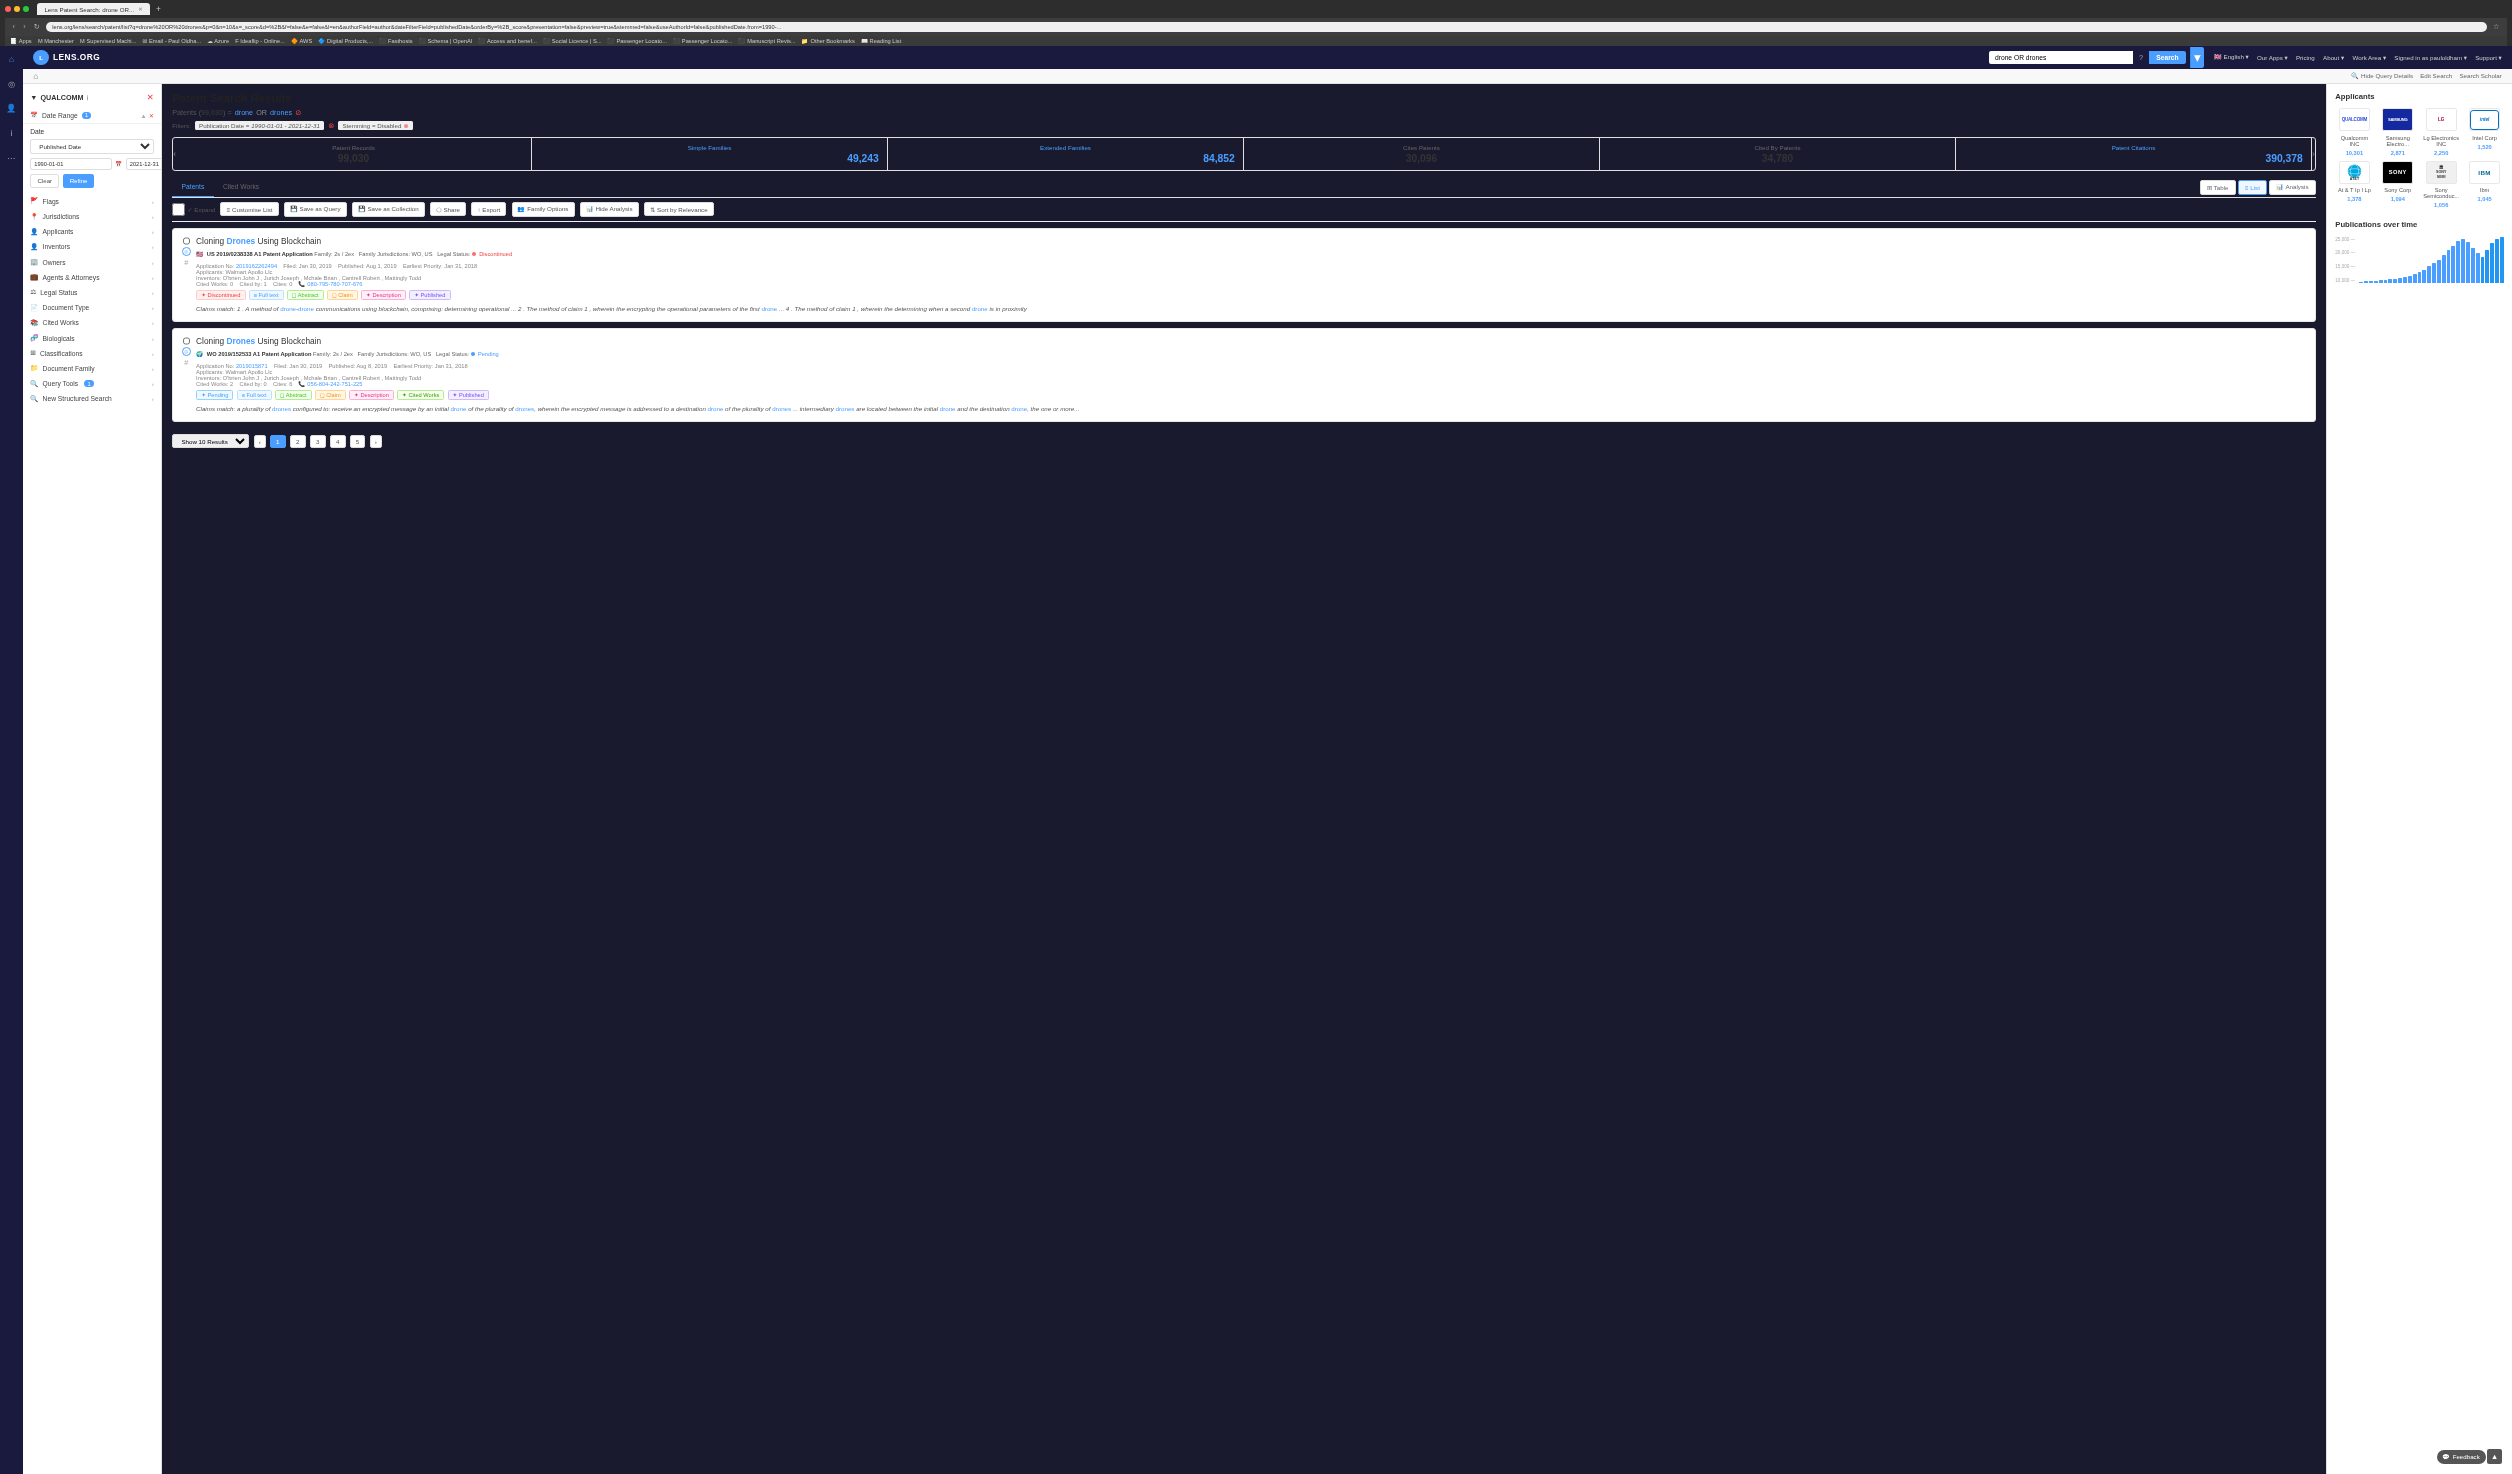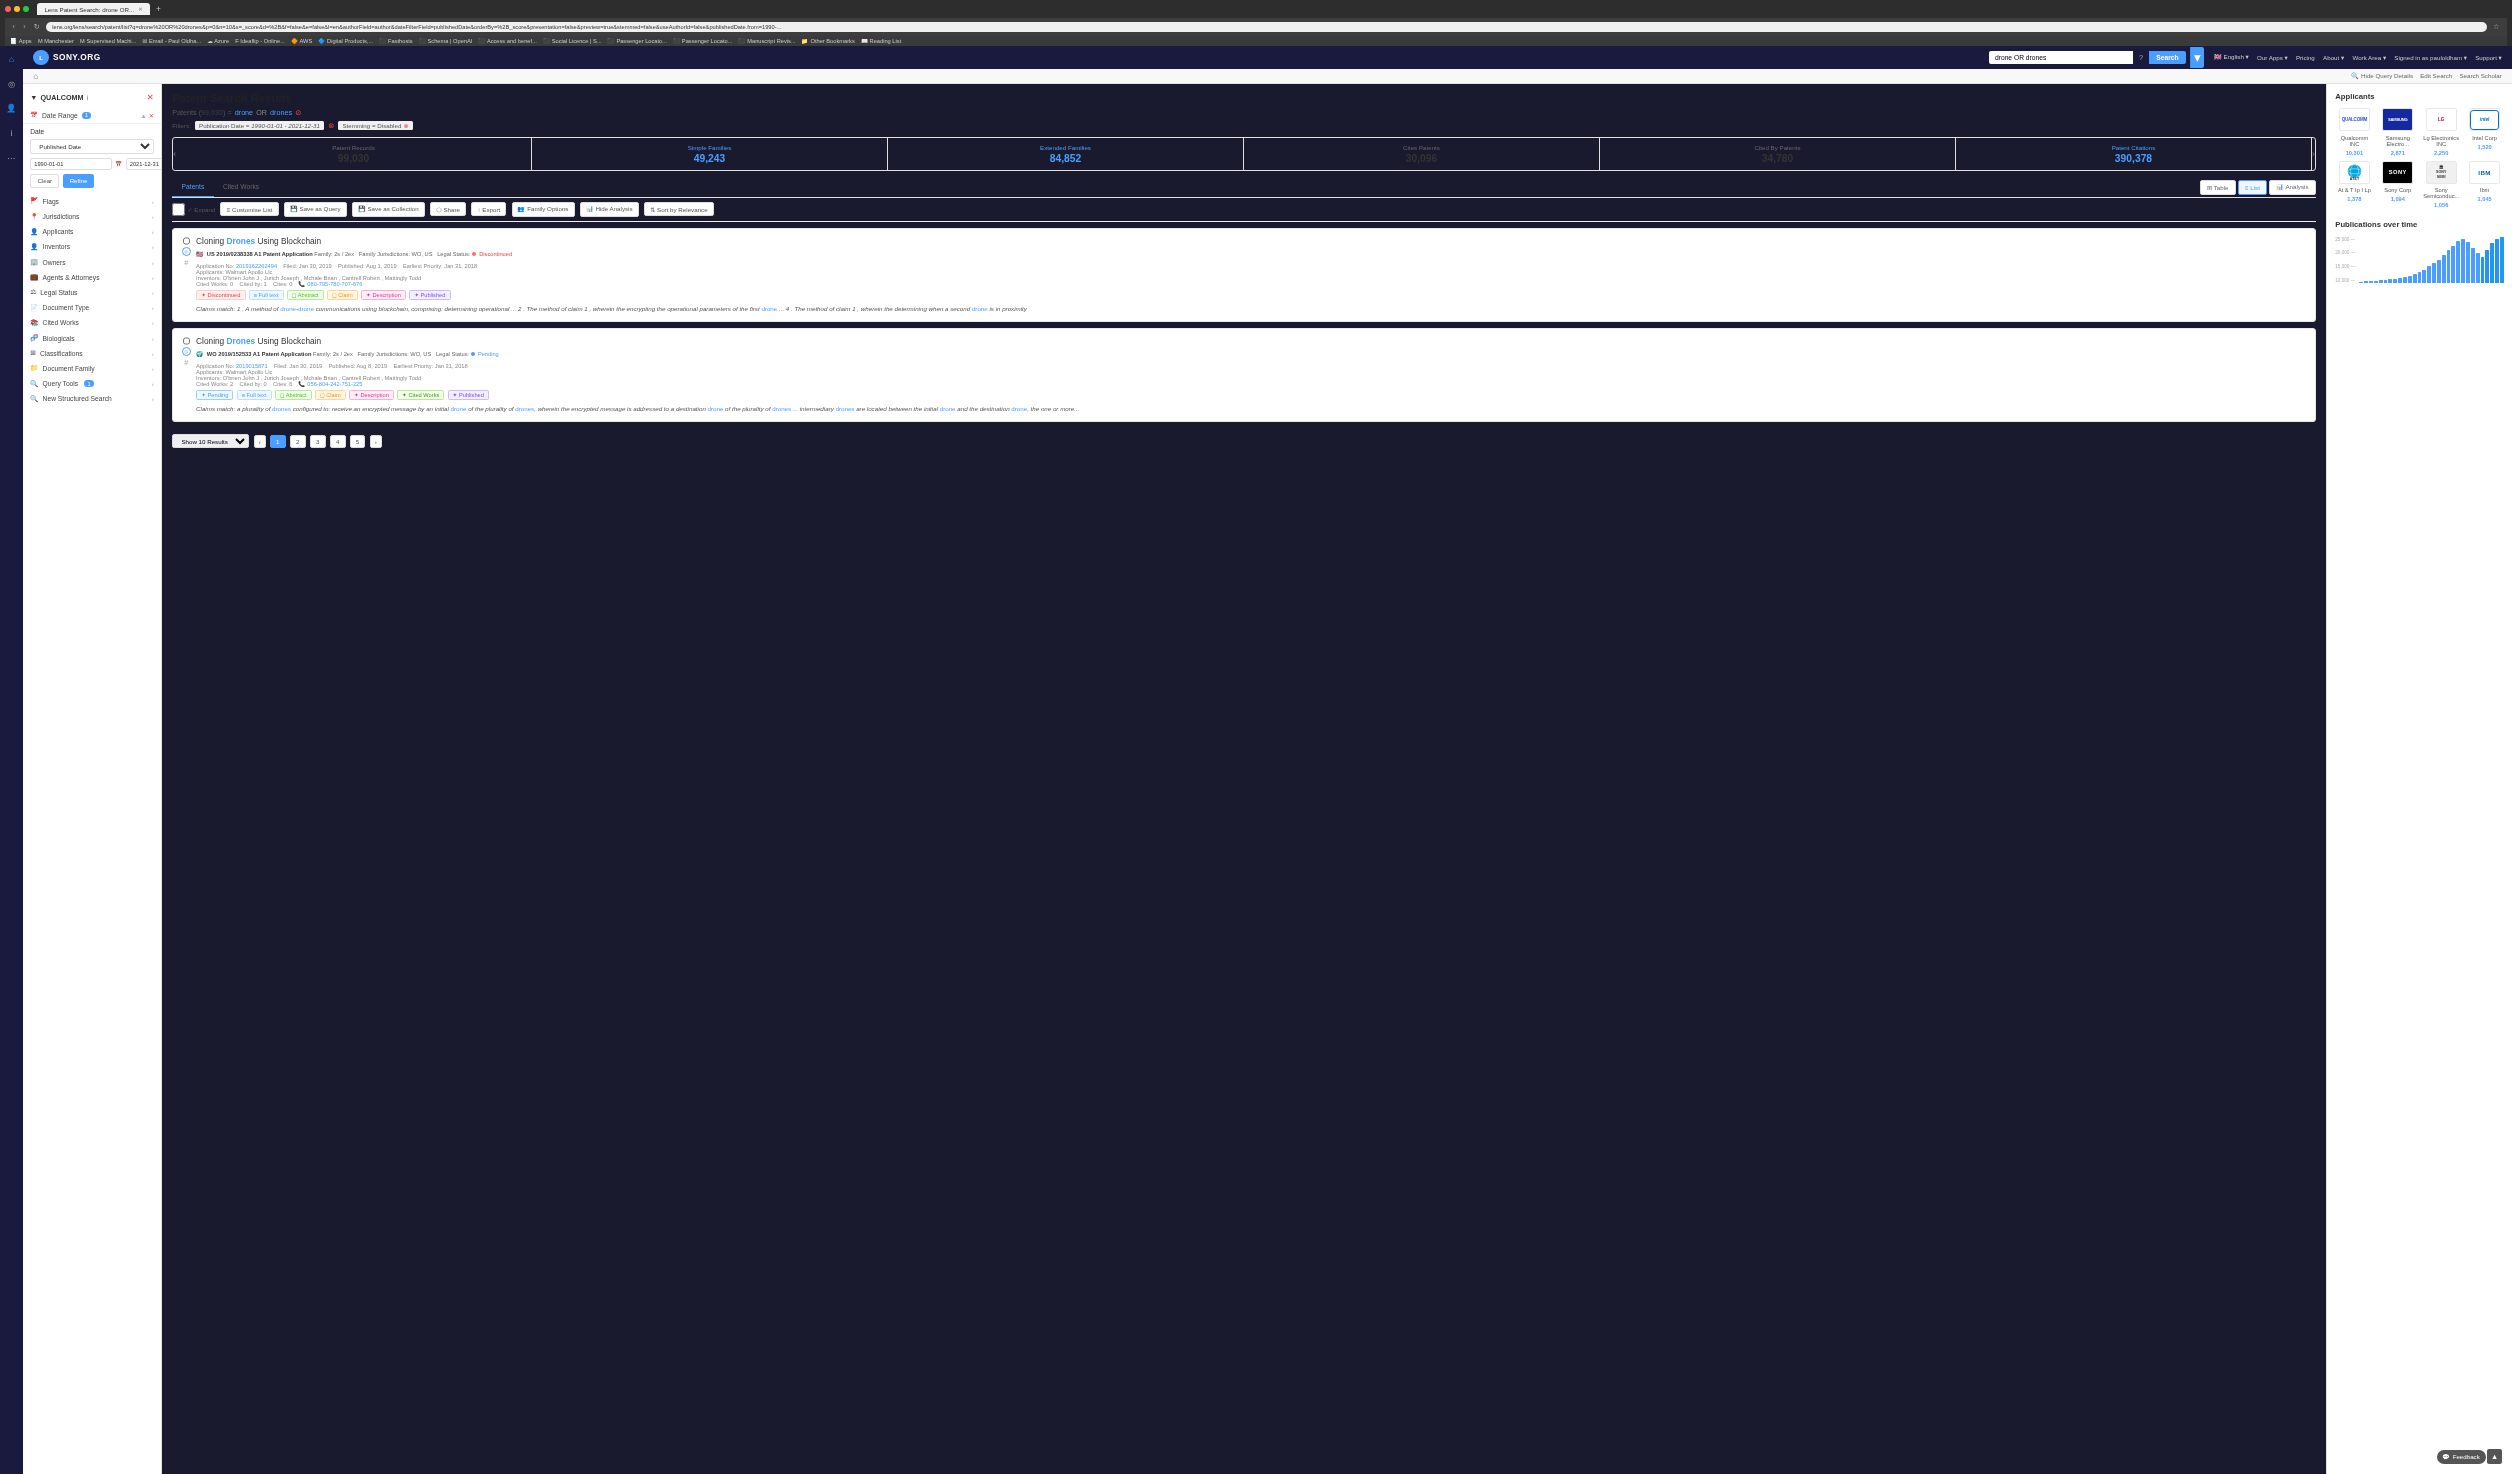--- a/index.html
+++ b/index.html
@@ -78,21 +78,21 @@
     .filter-tag { background: #f0f0f0; padding: 1px 4.1px; border-radius: 1.5px; }
     .filter-remove { color: #e44; cursor: pointer; font-size: 7.2px; }
     .stemming-tag { background: #f0f0f0; padding: 1px 4.1px; border-radius: 1.5px; display: flex; align-items: center; gap: 2.1px; }
 
     
     .stats-row { display: flex; border: 0.5px solid #e0e0e0; border-radius: 3.1px; margin-bottom: 7.2px; overflow: hidden; }
     .stat-item { flex: 1; padding: 6.2px 8.3px; text-align: center; border-right: 0.5px solid #e0e0e0; }
     .stat-item:last-child { border-right: none; }
     .stat-label { font-size: 6.2px; color: #666; margin-bottom: 2.1px; }
     .stat-value { font-size: 10.3px; font-weight: 600; color: #333; }
-    .stat-value.blue { color: #4a9eff; }
+    .stat-value.blue { color: #4a9eff; text-align: right; }
     .nav-arrow { background: none; border: none; color: #888; font-size: 8.3px; cursor: pointer; }
 
     
     .tabs-row { display: flex; align-items: center; justify-content: space-between; border-bottom: 0.5px solid #e0e0e0; margin-bottom: 0; }
     .tabs { display: flex; gap: 0; }
     .tab-btn { padding: 5.2px 9.3px; font-size: 6.7px; color: #666; cursor: pointer; border-bottom: 1px solid transparent; background: none; border-top: none; border-left: none; border-right: none; }
     .tab-btn.active { color: #4a9eff; border-bottom: 1px solid #4a9eff; font-weight: 500; }
     .view-btns { display: flex; gap: 2.1px; align-items: center; }
     .view-btn { padding: 2.6px 6.2px; border: 0.5px solid #ddd; border-radius: 2.1px; background: white; color: #666; font-size: 6.2px; cursor: pointer; display: flex; align-items: center; gap: 2.1px; }
     .view-btn.active { background: #f0f7ff; border-color: #4a9eff; color: #4a9eff; }
@@ -235,21 +235,21 @@
       <span class="left-icon">👤</span>
       <span class="left-icon">ℹ</span>
       <span class="left-icon">⋯</span>
     </div>
 
     <div style="flex:1; display:flex; flex-direction:column; overflow:hidden;">
 
       <div class="top-nav">
         <div class="logo">
           <div class="logo-icon">L</div>
-          <span class="logo-text">SONY.ORG</span>
+          <span class="logo-text">LENS.ORG</span>
         </div>
         <div class="nav-links">
         </div>
         <div class="search-area">
           <input class="search-box" type="text" value="drone OR drones" style="">
           <span class="search-help">?</span>
           <button class="search-btn">Search</button>
           <button class="search-dropdown">▾</button>
         </div>
         <div style="display:flex;gap:8.3px;margin-left:10.3px;">

